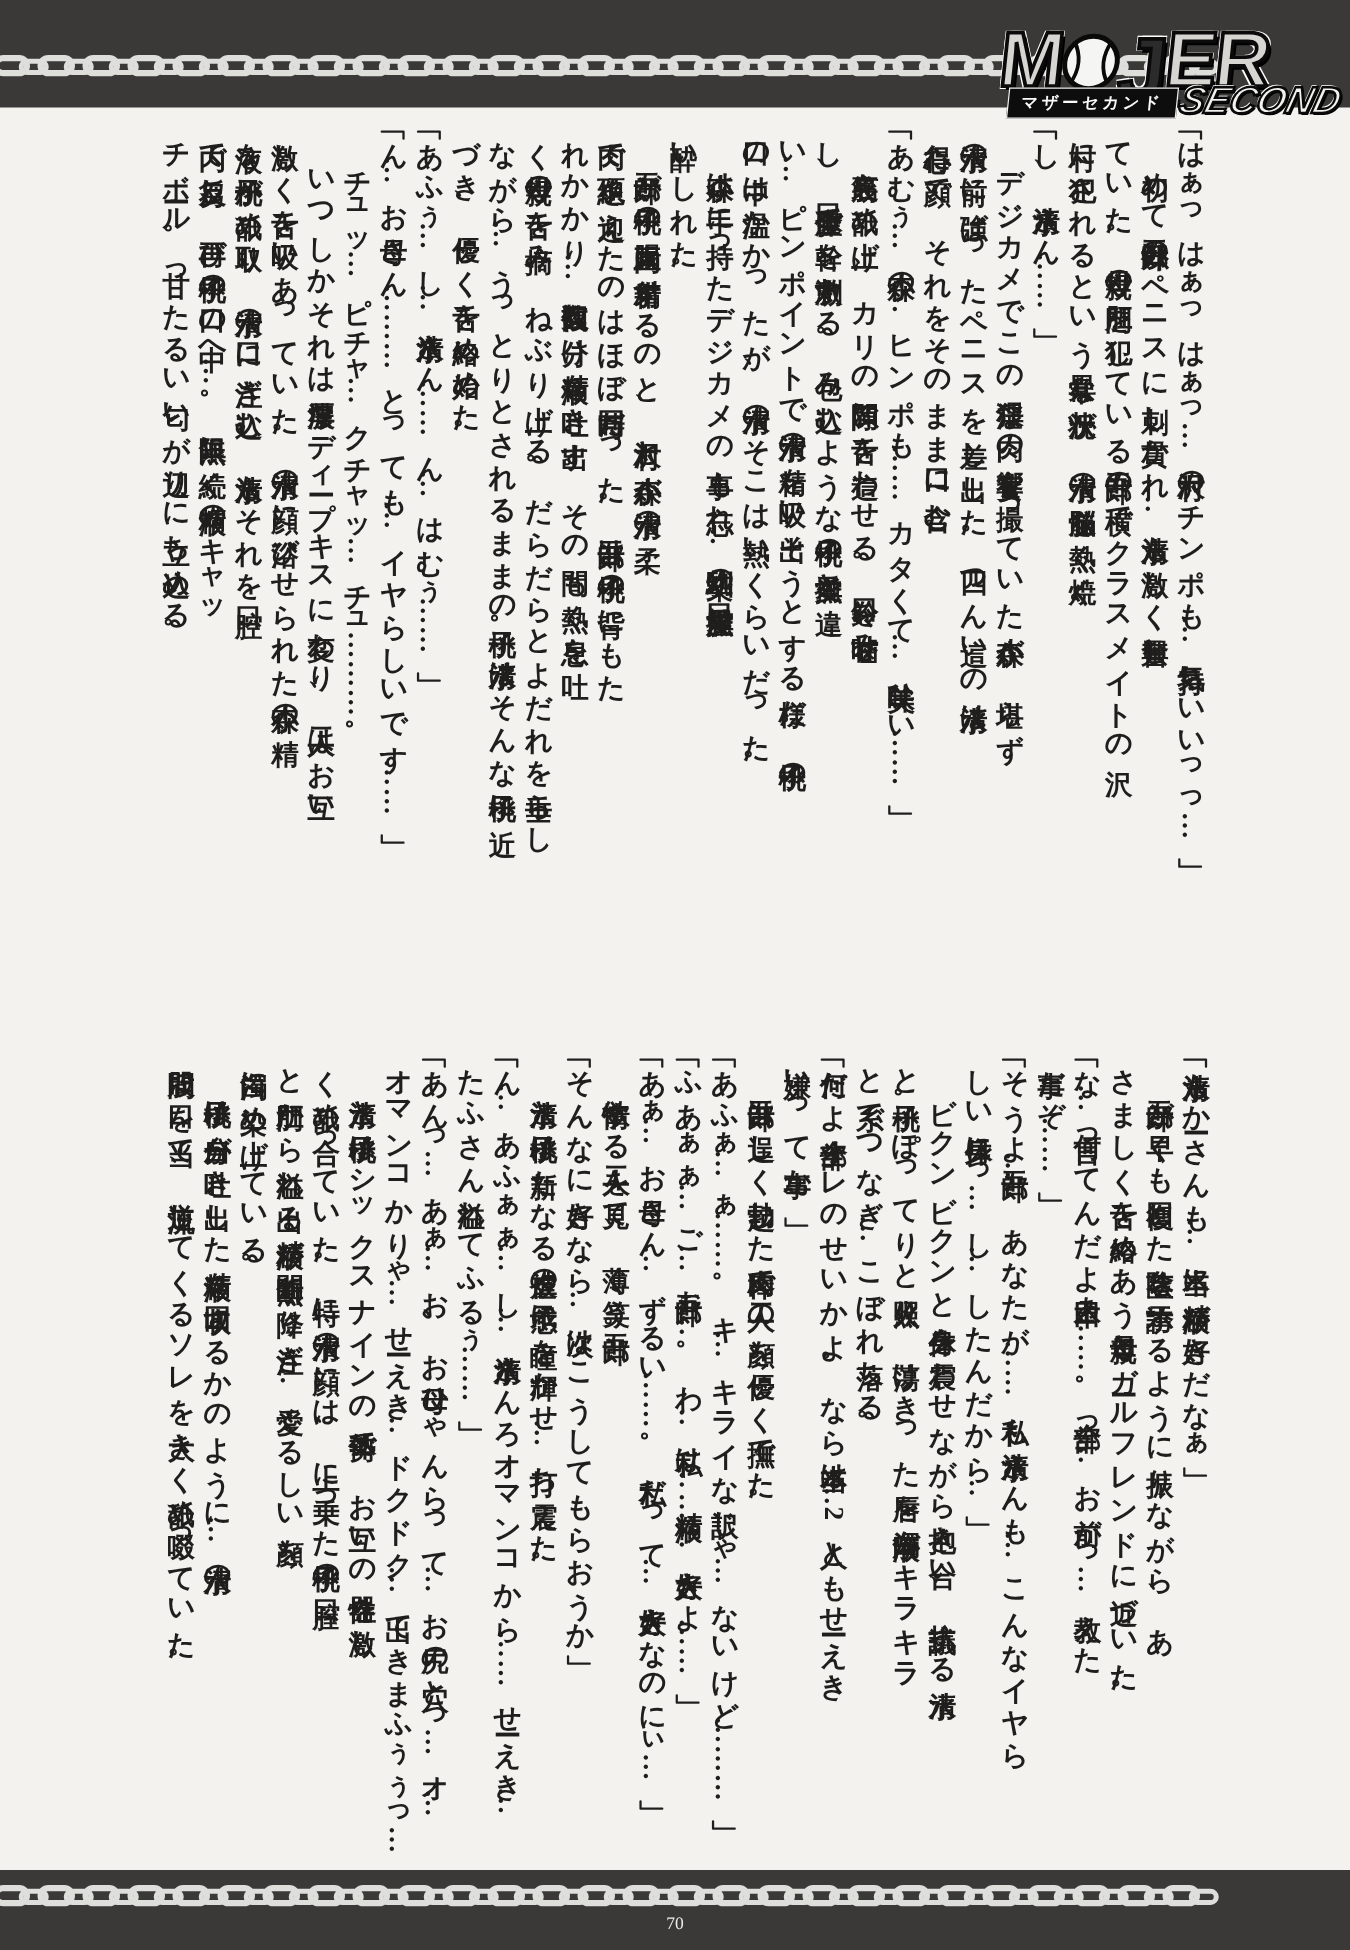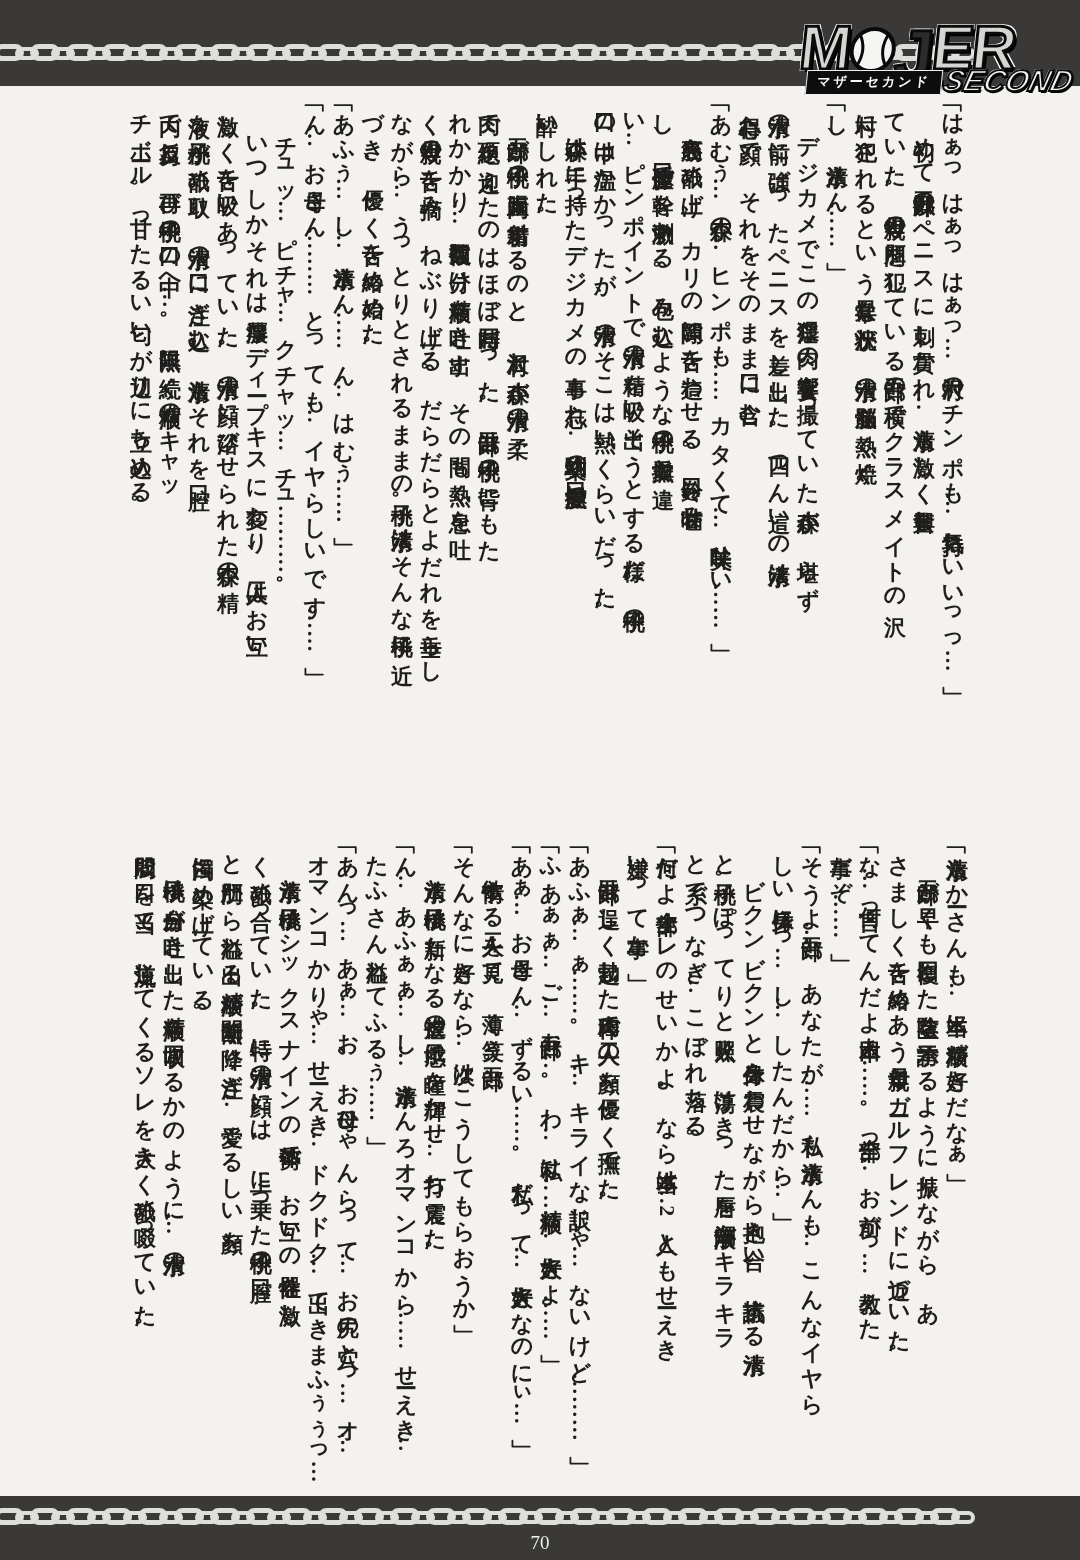--- a/index.html
+++ b/index.html
@@ -60,21 +60,21 @@
     letter-spacing:1px;
     line-height:1;
   }
   .vblock-top{top:98px;right:116px;height:650px;}
   .vblock-bottom{top:840px;right:112px;height:624px;}
   .vcol{display:block;white-space:nowrap;margin-left:7px;}
   .vcol.indent{text-indent:23px;}
   
   .page-number{
     position:absolute;left:0;width:1080px;top:1532px;
-    text-align:center;color:#ececea;font-size:19px;
+    text-align:center;color:#ececea;font-size:14px;
     font-family:"Liberation Serif","DejaVu Serif",serif;
   }
 </style>
 </head>
 <body>
 
 <div class="band band-top">
   <div class="chain chain-top" id="chain-top">
       <span class="chainlink"></span>
       <span class="chainlink"></span>

